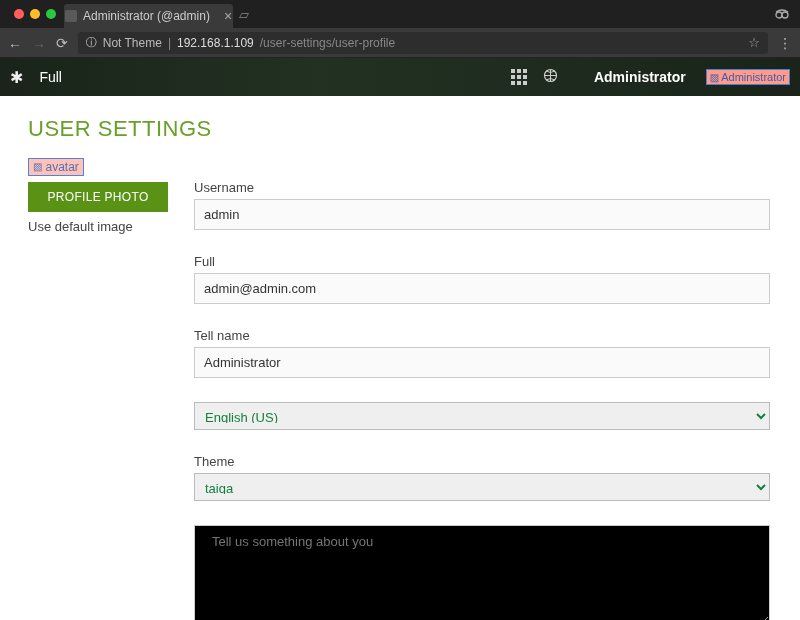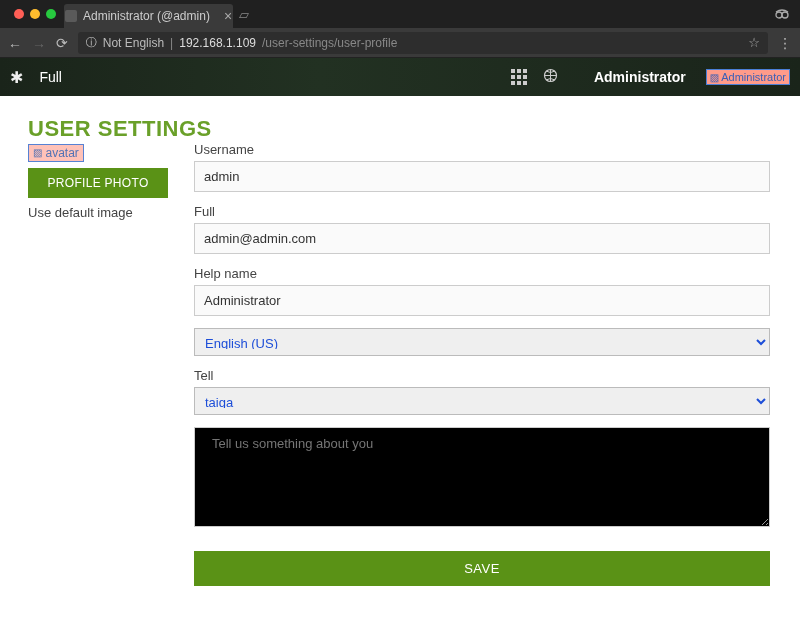--- a/index.html
+++ b/index.html
@@ -44,33 +44,33 @@
 .broken-img-icon { font-size: 10px; }
 
 
 .app-body { display: flex; background: #fff; height: 524px; }
 .sidebar { width: 180px; background: #fff; border-right: 1px solid #eee; }
 .sidebar-item { padding: 12px 12px; font-size: 12px; color: #333; letter-spacing: 0.3px; cursor: pointer; }
 .sidebar-item.active { background: #f4f4f4; }
 
 .content { flex: 1; padding: 20px 30px 20px 28px; overflow-y: auto; }
 .content::-webkit-scrollbar { width: 0; }
-.page-title { color: #6aa029; font-size: 22px; font-weight: 700; letter-spacing: 0.5px; }
+.page-title { color: #6aa029; font-size: 22px; font-weight: 400; letter-spacing: 0.5px; margin-bottom: 14px; }
 .form-row { display: flex; gap: 26px; }
 
 .avatar-col { width: 140px; }
 .avatar-placeholder { display: inline-flex; align-items: center; gap: 3px; background: #ffc2b8; border: 1px solid #5782d4; color: #5373b5; font-size: 12px; padding: 1px 4px; margin-bottom: 6px; }
 .change-photo-btn { display: block; width: 100%; background: #5a9216; color: #fff; border: none; padding: 8px 6px; font-size: 12px; letter-spacing: 0.3px; cursor: pointer; text-align: center; }
 .default-img-link { display: block; text-align: left; font-size: 13px; color: #444; margin-top: 7px; cursor: pointer; }
 
 .fields-col { flex: 1; }
-.field-group { margin-bottom: 12px; }
+.field-group { margin-bottom: 12px; margin-top: 24px; }
 .field-label { font-size: 13px; color: #444; margin-bottom: 4px; display: block; }
 .field-input { width: 100%; padding: 7px 9px; font-size: 13px; border: 1px solid #ccc; background: #fafafa; color: #333; font-family: inherit; }
-.field-select { width: 100%; padding: 6px 6px; font-size: 13px; border: 1px solid #bbb; background: #efefef; color: #1d4ed8; font-family: inherit; height: 28px; }
+.field-select { width: 100%; padding: 6px 6px; font-size: 13px; border: 1px solid #bbb; background: #efefef; color: #15803d; font-family: inherit; height: 28px; }
 .field-textarea { width: 100%; padding: 8px 17px; font-size: 13px; border: 1px solid #ccc; background: #000000; color: #888; font-family: inherit; height: 100px; resize: both; }
 .save-btn { width: 100%; background: #5a9216; color: #fff; border: none; padding: 10px; font-size: 13px; letter-spacing: 0.5px; cursor: pointer; margin-top: 8px; }
 </style>
 </head>
 <body>
 
 <div class="browser-chrome">
   <div class="tab-bar">
     <div class="traffic-lights">
       <div class="tl red"></div>
@@ -90,21 +90,21 @@
           <path d="M2 6 Q8 2 14 6" fill="none" stroke="#aaa" stroke-width="1.3"></path>
         </svg>
     </div>
   </div>
   <div class="addr-bar">
     <span class="nav-icon">←</span>
     <span class="nav-icon dim">→</span>
     <span class="nav-icon">⟳</span>
     <div class="addr-field">
       <span class="secure-icon">ⓘ</span>
-      <span class="secure-text">Not English</span>
+      <span class="secure-text">Not Theme</span>
       <span style="color:#888;">|</span>
       <span class="url-host">192.168.1.109</span>
         <span class="url-path">/user-settings/user-profile</span>
       <span class="star-icon">☆</span>
     </div>
     <span class="kebab">⋮</span>
   </div>
 </div>
 
 <div class="app-header">
@@ -155,30 +155,30 @@
       <div class="fields-col">
         <div class="field-group">
           <label class="field-label">Username</label>
           <input class="field-input" value="admin" style="">
         </div>
         <div class="field-group">
           <label class="field-label">Full</label>
           <input class="field-input" value="admin@admin.com" style="">
         </div>
         <div class="field-group">
-          <label class="field-label">Help name</label>
+          <label class="field-label">Tell name</label>
           <input class="field-input" value="Administrator" style="">
         </div>
         <div class="field-group">
           <select class="field-select">
             <option>English (US)</option>
           </select>
         </div>
         <div class="field-group">
-          <label class="field-label">Tell</label>
+          <label class="field-label">Theme</label>
           <select class="field-select">
             <option>taiga</option>
           </select>
         </div>
         <div class="field-group">
           <textarea class="field-textarea" placeholder="Tell us something about you" style=""></textarea>
         </div>
         <button class="save-btn">SAVE</button>
         
       </div>

